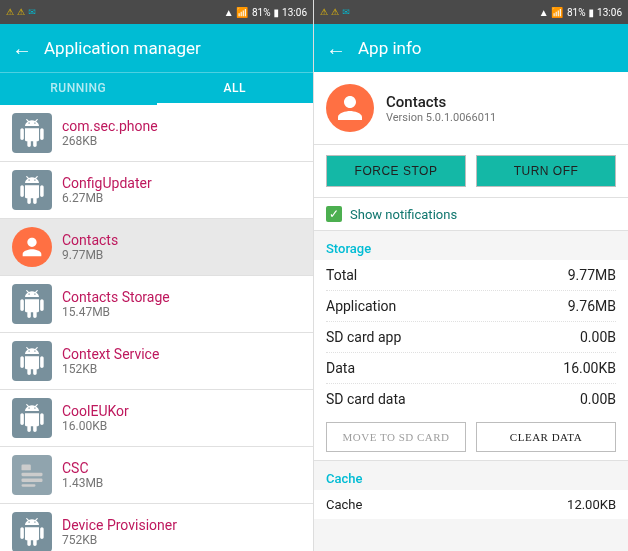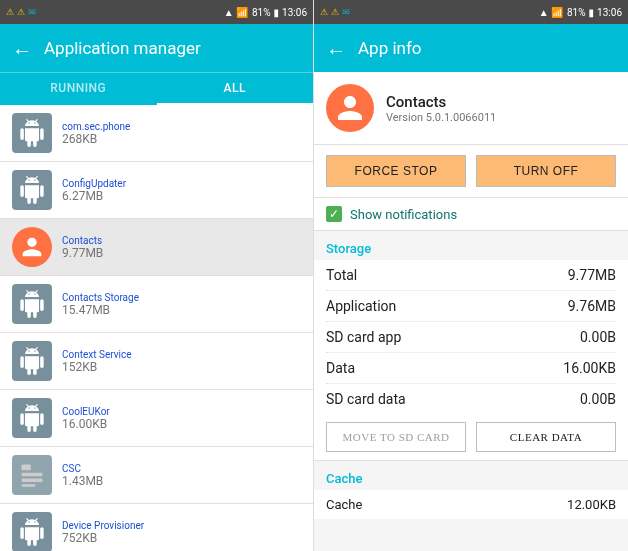--- a/index.html
+++ b/index.html
@@ -139,22 +139,22 @@
       justify-content: center;
       font-size: 8px;
       color: white;
     }
 
     .app-info {
       flex: 1;
     }
 
     .app-name {
-      font-size: 10px;
-      color: #1d4ed8;
+      font-size: 14px;
+      color: #be185d;
     }
 
     .app-size {
       font-size: 12px;
       color: #757575;
     }
 
     
     .android-robot {
       width: 28px;
@@ -217,21 +217,21 @@
       padding: 10px 12px;
       gap: 10px;
       background: white;
       border-bottom: 1px solid #e0e0e0;
     }
 
     .action-btn {
       flex: 1;
       padding: 8px 20px;
       border: 1px solid #bdbdbd;
-      background: #fdba74;
+      background: #14b8a6;
       font-size: 12px;
       font-weight: 500;
       color: #212121;
       cursor: pointer;
       letter-spacing: 0.5px;
       text-align: center;
     }
 
     .notifications-row {
       display: flex;

